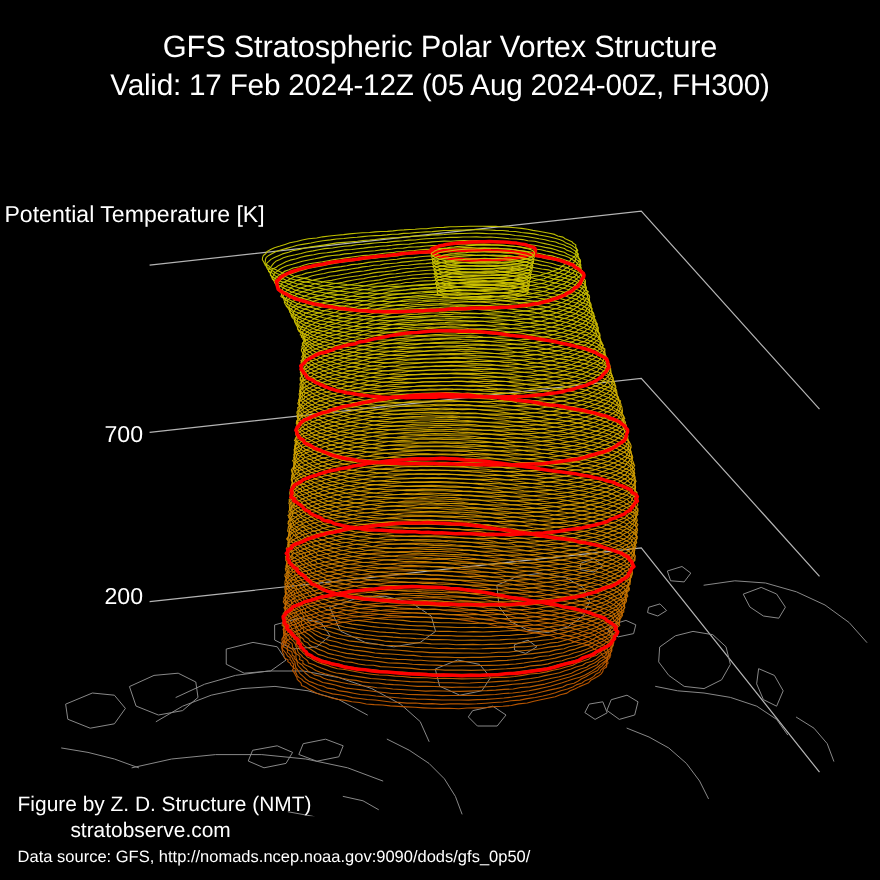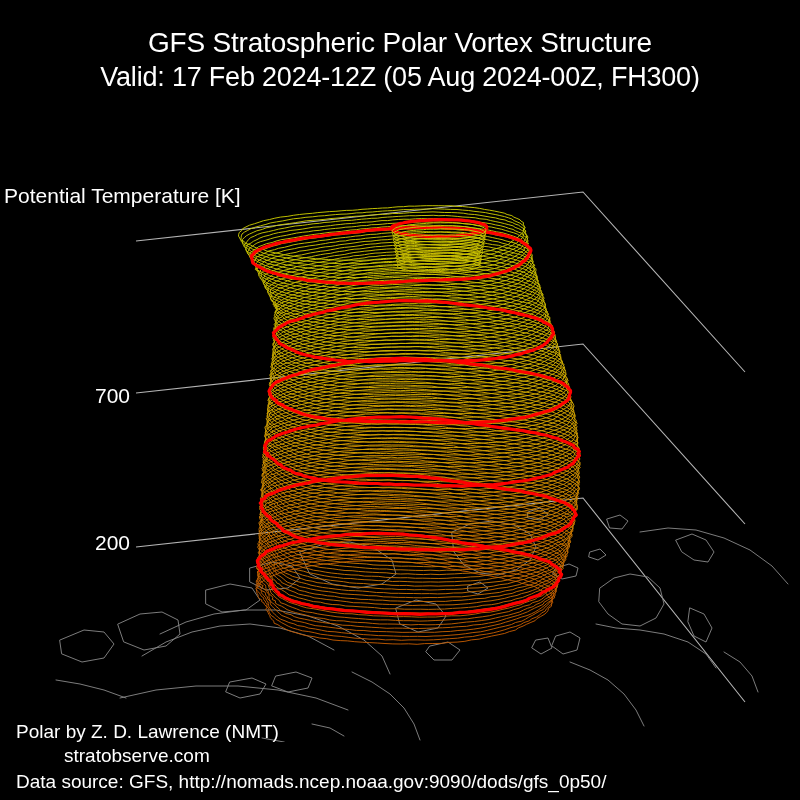--- a/index.html
+++ b/index.html
@@ -21,21 +21,21 @@
   .axis-title{position:absolute;left:4px;top:172px;font-size:21px;white-space:nowrap;}
   .tick-label{position:absolute;font-size:21px;text-align:right;white-space:nowrap;}
   #tick-1200{left:20px;top:219px;width:110px;}
   #tick-800{left:20px;top:372px;width:110px;}
   #tick-400{left:20px;top:519px;width:110px;}
 
   
   .credits{position:absolute;left:16px;pointer-events:none;}
   #credit-author{top:709px;font-size:19px;}
   #credit-site{top:733px;font-size:19px;margin-left:48px;}
-  #credit-source{top:759px;font-size:19px;}
+  #credit-source{top:759px;font-size:15px;}
 
   
   svg.scene{position:absolute;left:0;top:0;width:800px;height:800px;}
   .frame-line{stroke:#b4b4b4;stroke-width:1.1;fill:none;}
   .coast{stroke:#8a8a8a;stroke-width:0.9;fill:none;stroke-linejoin:round;stroke-linecap:round;}
   .contour{fill:none;stroke-linejoin:round;stroke-linecap:round;}
   .hl{fill:none;stroke:#ff0000;stroke-width:3.2;stroke-linejoin:round;stroke-linecap:round;}
 </style>
 </head>
 <body>
@@ -248,17 +248,17 @@
   <div class="title-block">
     <div class="title-line1">GFS Stratospheric Polar Vortex Structure</div>
     <div class="title-line2">Valid: 17 Feb 2024-12Z  (05 Aug 2024-00Z, FH300)</div>
   </div>
 
   <div class="axis-title">Potential Temperature [K]</div>
 
   <div class="tick-label" id="tick-800">700</div>
   <div class="tick-label" id="tick-400">200</div>
 
-  <div class="credits" id="credit-author">Polar by Z. D. Lawrence (NMT)</div>
+  <div class="credits" id="credit-author">Figure by Z. D. Structure (NMT)</div>
   <div class="credits" id="credit-site">stratobserve.com</div>
   <div class="credits" id="credit-source">Data source: GFS, http://nomads.ncep.noaa.gov:9090/dods/gfs_0p50/</div>
 
 </div>
 
 </body></html>

